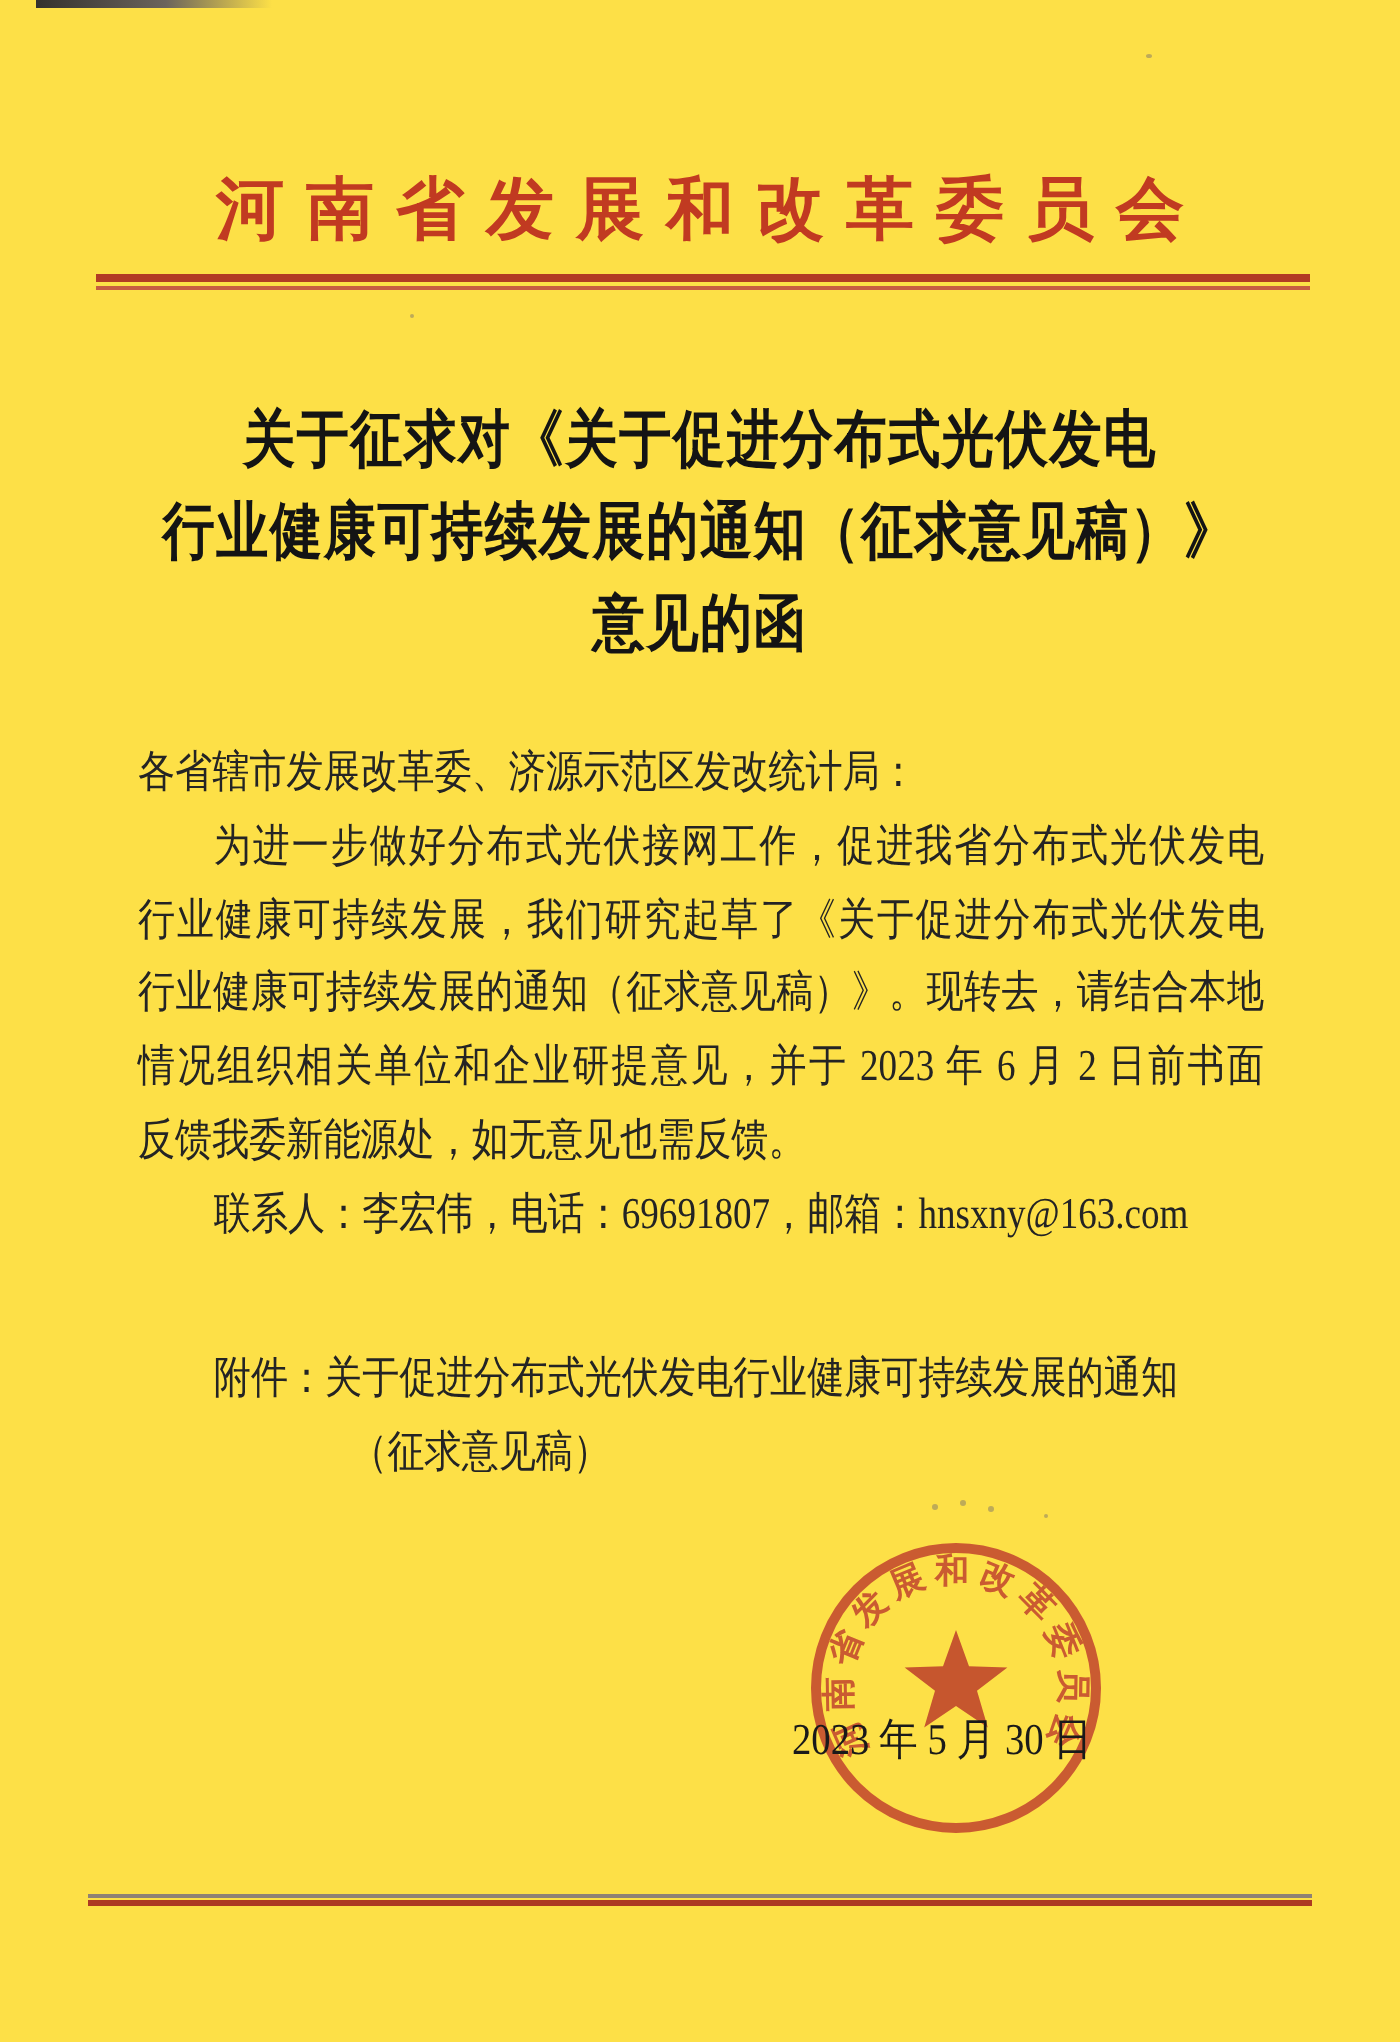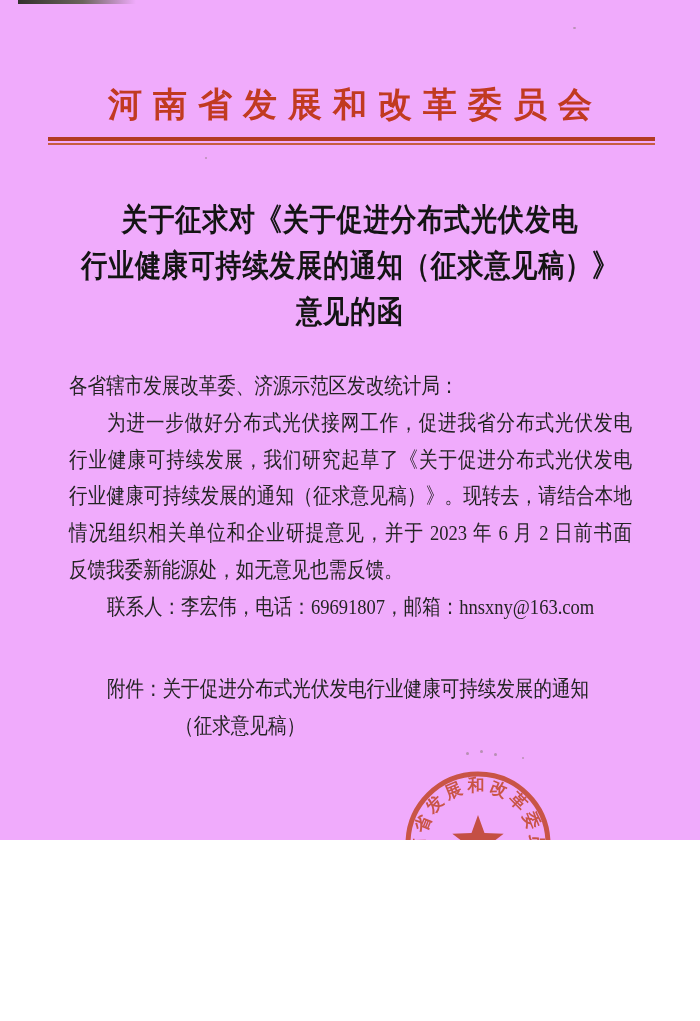--- a/index.html
+++ b/index.html
@@ -1,21 +1,21 @@
 <!DOCTYPE html>
 <html><head>
 <meta charset="utf-8">
 <style>
   html, body { margin: 0; padding: 0; }
   body { background: #ffffff; }
   .page {
     position: relative;
     width: 700px;
-    height: 840px;
-    background: #f0abfc;
+    height: 1021px;
+    background: #fde047;
     overflow: hidden;
     font-family: "Liberation Serif", "DejaVu Serif", serif;
     color: #242424;
   }
 
   
   .scan-strip {
     position: absolute;
     left: 18px; top: 0;
     width: 118px; height: 4px;

